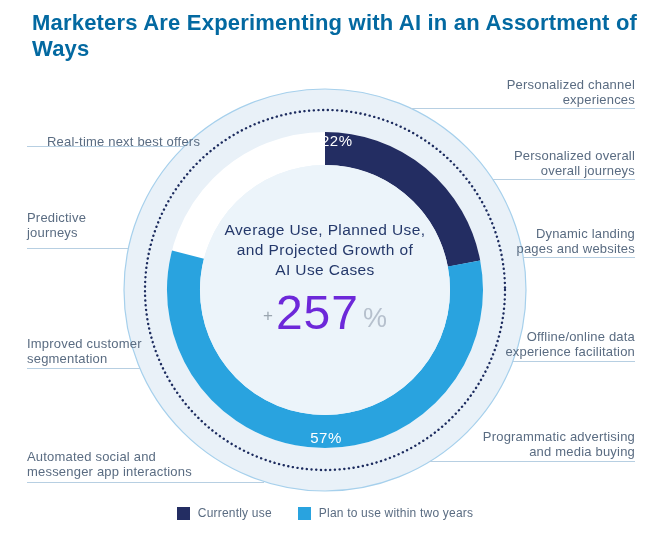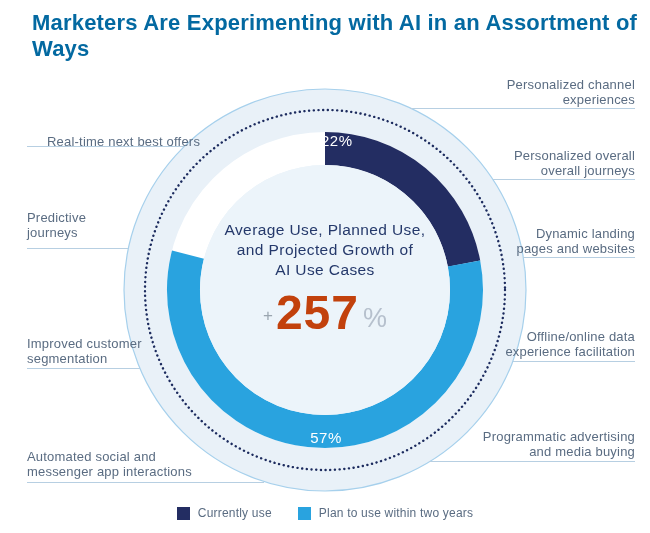--- a/index.html
+++ b/index.html
@@ -57,22 +57,22 @@
   }
   .big-row {
     position: absolute; left: 125px; top: 291px; width: 400px;
     display: flex; justify-content: center; align-items: baseline;
   }
   .plus-sign {
     font-size: 17px; color: #9aa5af; margin-right: 3px;
     position: relative; top: -8px;
   }
   .big-number {
-    font-size: 48px; font-weight: 700; letter-spacing: 1px;
-    color: #c2410c; line-height: 44px;
+    font-size: 48px; font-weight: 400; letter-spacing: 1px;
+    color: #6d28d9; line-height: 44px;
   }
   .percent-sign {
     font-size: 27px; font-weight: 400; color: #b6c0cd;
     margin-left: 4px; position: relative; top: -2px;
   }
   .center-caption {
     position: absolute; left: 125px; top: 341px; width: 400px;
     text-align: center; font-size: 16.5px; letter-spacing: 0.4px;
     color: #96a2ad;
   }

